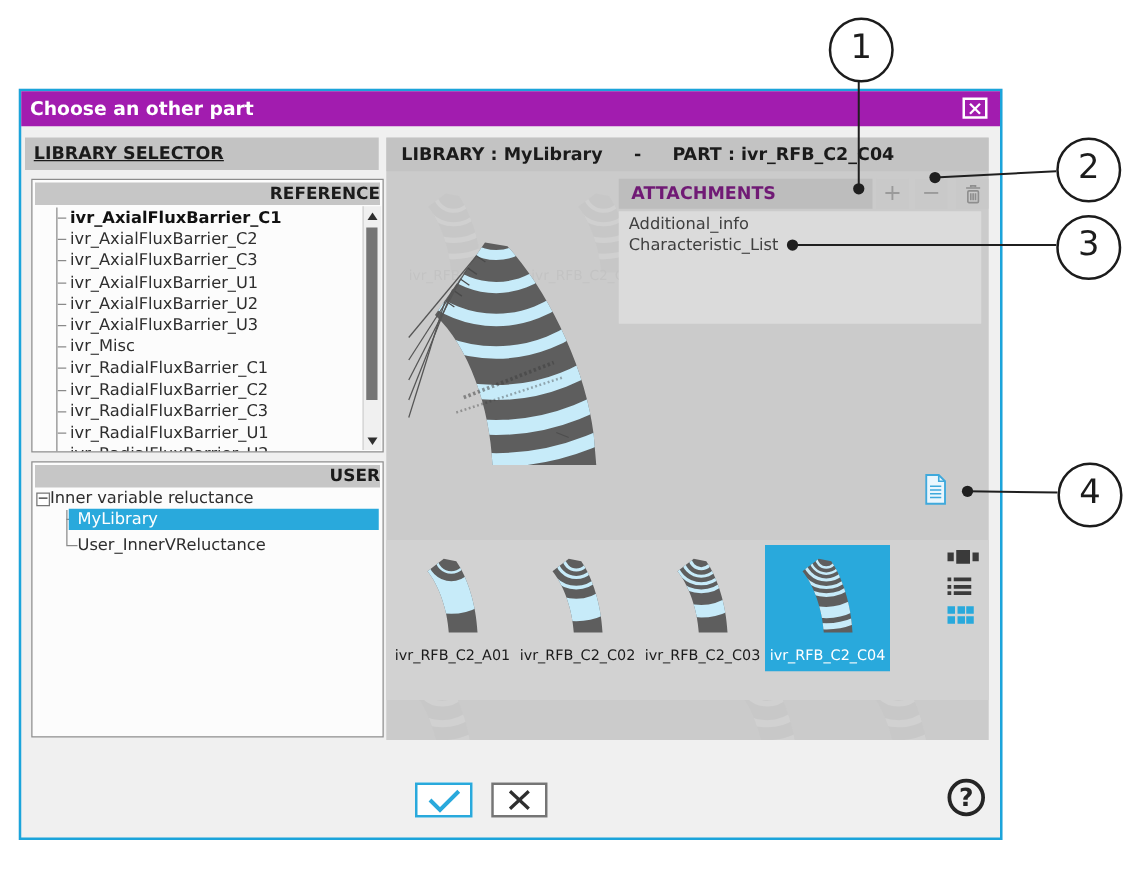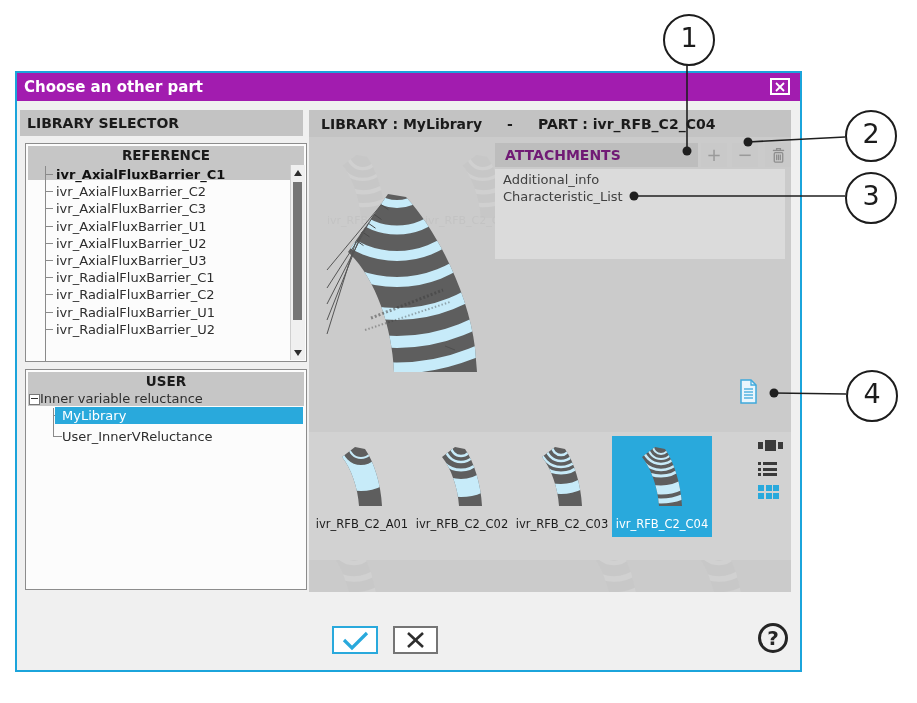--- a/index.html
+++ b/index.html
@@ -9,26 +9,26 @@
 
   
   .dialog{left:15px;top:71px;width:787px;height:601px;background:#F0F0F0;
           border:2px solid #1BA4DB;}
   .titlebar{left:0;top:0;width:783px;height:28px;background:#a21caf;}
   .titlebar .t{position:absolute;left:7px;top:0;line-height:28px;font-size:15px;
                font-weight:bold;color:#fff;}
   .close-btn{right:10px;top:5px;width:20px;height:17px;border:2px solid #fff;
              display:flex;align-items:center;justify-content:center;cursor:default;}
 
-  .panel-bar{background:#C3C3C3;font-weight:bold;font-size:14px;color:#1b1b1b;}
+  .panel-bar{background:#C3C3C3;font-weight:bold;font-size:14px;color:#1b1b1b;text-decoration:underline;}
   .libsel-bar{left:3px;top:37px;width:283px;height:26px;line-height:26px;padding-left:7px;}
 
   .white-box{background:#FCFCFC;border:1px solid #8C8C8C;}
-  .box-header{position:absolute;left:2px;top:2px;right:2px;height:34px;background:#C6C6C6;
-              text-align:center;font-weight:bold;font-size:13.5px;line-height:18px;color:#1b1b1b;}
+  .box-header{position:absolute;left:2px;top:2px;right:2px;height:18px;background:#C6C6C6;
+              text-align:right;font-weight:bold;font-size:13.5px;line-height:18px;color:#1b1b1b;}
 
   
   .ref-box{left:8px;top:70px;width:282px;height:219px;}
   .ref-list{position:absolute;left:19px;top:22px;right:16px;height:195px;overflow:hidden;
             border-left:1px solid #8a8a8a;}
   .ref-row{height:17.2px;line-height:17.2px;font-size:13px;padding-left:10px;position:relative;
            white-space:nowrap;color:#2e2e2e;}
   .ref-row::before{content:"";position:absolute;left:0;top:8px;width:7px;border-top:1px solid #8a8a8a;}
   .ref-row.bold{font-weight:bold;color:#111;}
 
@@ -119,22 +119,24 @@
 
     <div class="abs white-box ref-box">
       <div class="box-header">REFERENCE</div>
       <div class="ref-list">
         <div class="ref-row bold">ivr_AxialFluxBarrier_C1</div>
         <div class="ref-row">ivr_AxialFluxBarrier_C2</div>
         <div class="ref-row">ivr_AxialFluxBarrier_C3</div>
         <div class="ref-row">ivr_AxialFluxBarrier_U1</div>
         <div class="ref-row">ivr_AxialFluxBarrier_U2</div>
         <div class="ref-row">ivr_AxialFluxBarrier_U3</div>
+        <div class="ref-row">ivr_Misc</div>
         <div class="ref-row">ivr_RadialFluxBarrier_C1</div>
         <div class="ref-row">ivr_RadialFluxBarrier_C2</div>
+        <div class="ref-row">ivr_RadialFluxBarrier_C3</div>
         <div class="ref-row">ivr_RadialFluxBarrier_U1</div>
         <div class="ref-row">ivr_RadialFluxBarrier_U2</div>
       </div>
       <div class="sbar">
         <div class="sbtn" style="top:1px;">
             <div class="tri-up"></div>
           </div>
         <div class="sthumb"></div>
         <div class="sbtn" style="bottom:1px;">
             <div class="tri-down"></div>

